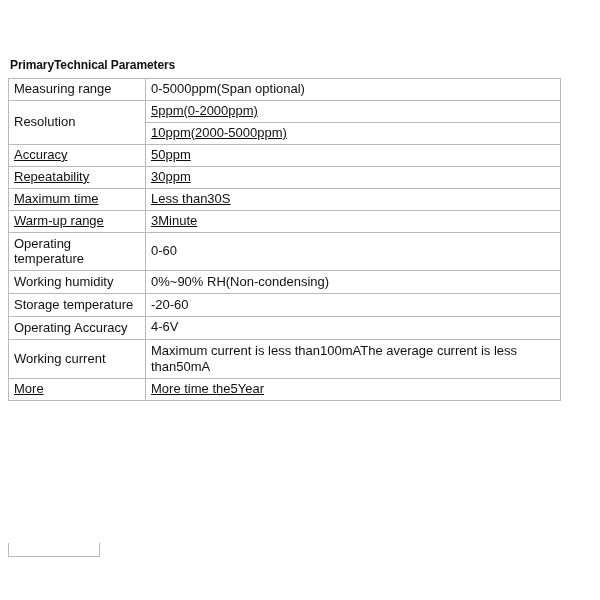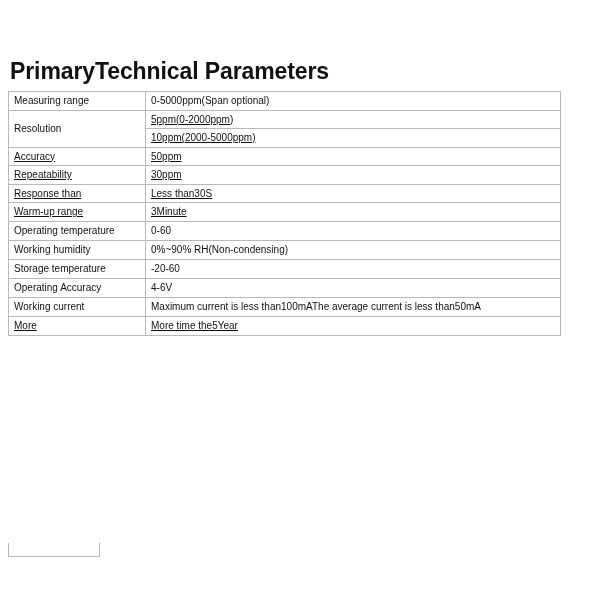--- a/index.html
+++ b/index.html
@@ -15,31 +15,31 @@
     overflow: hidden;
   }
   .page {
     position: relative;
     width: 600px;
     height: 600px;
     box-sizing: border-box;
     padding: 58px 60px 0 8px;
   }
   .doc-title {
-    font-size: 23px;
+    font-size: 12px;
     font-weight: bold;
     letter-spacing: -0.1px;
     margin: 0 0 6px 2px;
     color: #111111;
   }
   table.spec {
     border-collapse: collapse;
     width: 532px;
     table-layout: fixed;
-    font-size: 10px;
+    font-size: 13px;
     line-height: 1.15;
   }
   table.spec td {
     border: 1px solid #b9b9b9;
     padding: 3px 4px 3px 5px;
     vertical-align: middle;
     color: #111111;
     word-wrap: break-word;
   }
   td.label {
@@ -91,21 +91,21 @@
       </tr>
       <tr>
         <td class="label tight">Accuracy</td>
         <td class="value tight">50ppm</td>
       </tr>
       <tr>
         <td class="label tight">Repeatability</td>
         <td class="value tight">30ppm</td>
       </tr>
       <tr>
-        <td class="label tight">Response than</td>
+        <td class="label tight">Maximum time</td>
         <td class="value tight">Less than30S</td>
       </tr>
       <tr>
         <td class="label tight">Warm-up range</td>
         <td class="value tight">3Minute</td>
       </tr>
       <tr>
         <td class="label two-line">Operating temperature</td>
         <td class="value">0-60</td>
       </tr>

